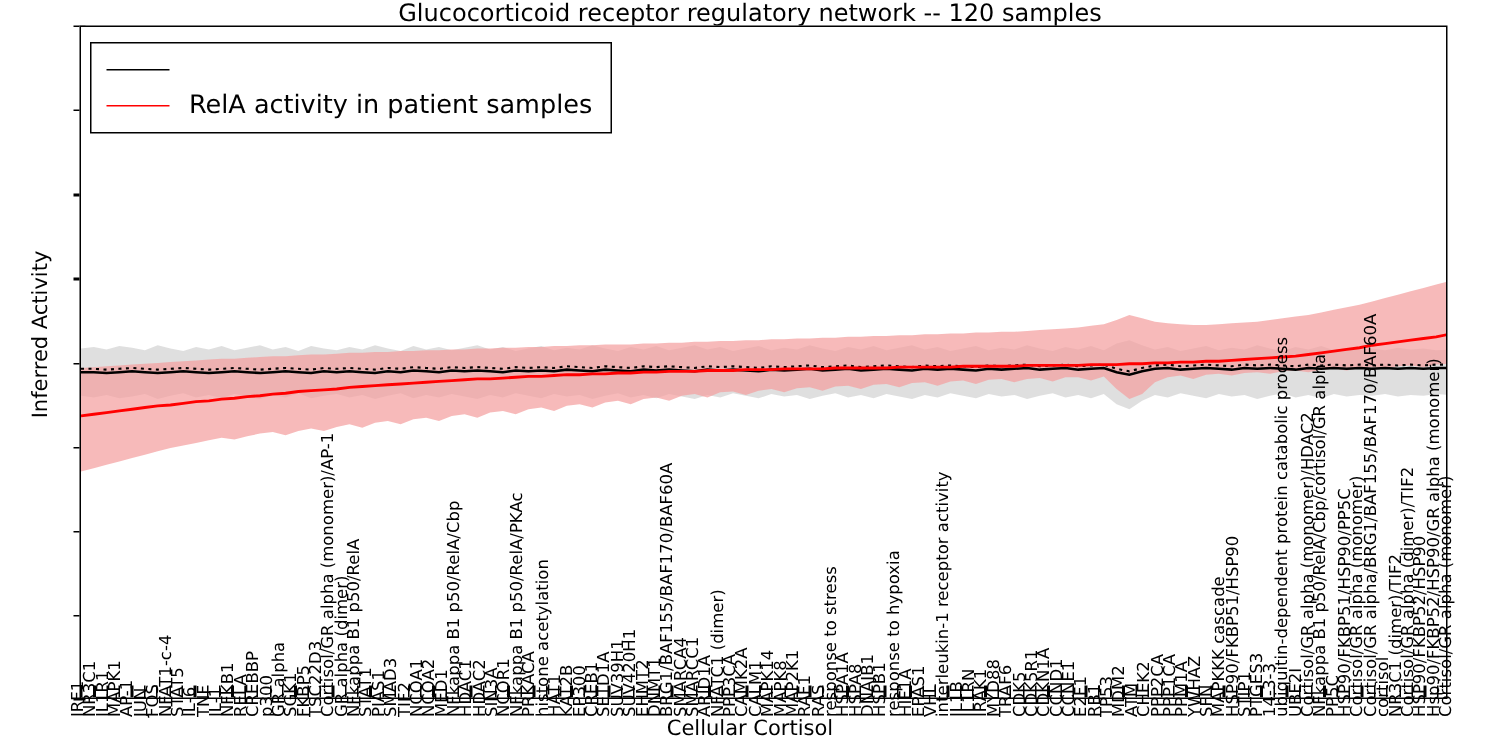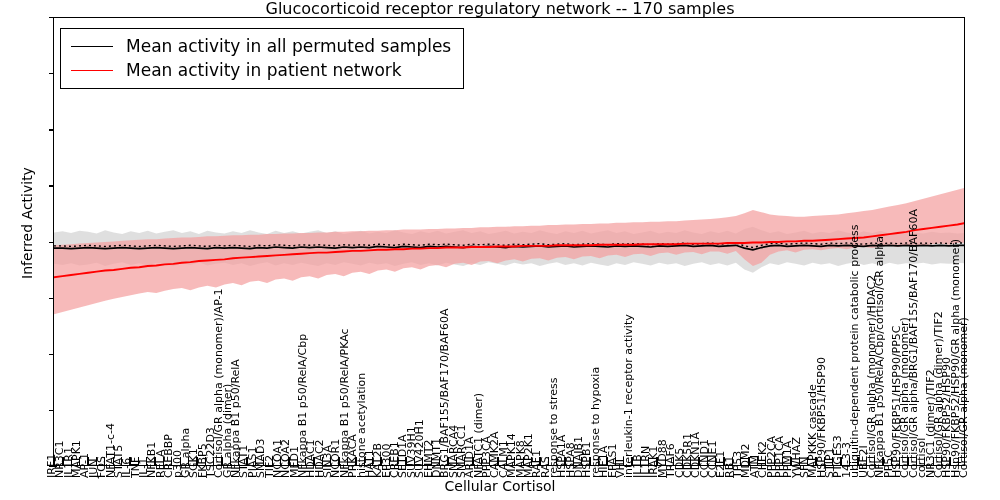--- a/index.html
+++ b/index.html
@@ -34,21 +34,21 @@
   .legrow{display:flex;align-items:center;height:24px;}
   .legline{width:42px;height:0;border-top:1.6px solid #000;margin-right:13px;}
   .legline.red{border-top-color:#ff0000;}
   .legtxt{font-size:17px;line-height:18px;white-space:nowrap;}
 </style>
 </head>
 <body>
 
 <div id="stage">
 
-  <div class="title">Glucocorticoid receptor regulatory network -- 170 samples</div>
+  <div class="title">Glucocorticoid receptor regulatory network -- 120 samples</div>
 
   <div class="ylabel">Inferred Activity</div>
   <div class="xlabel">Cellular Cortisol</div>
 
   <div id="yticks">
       <div class="ytickmark" style="left: 49px; top: 466px; position: absolute;"></div>
       <div class="ytickmark" style="left: 49px; top: 409.875px; position: absolute;"></div>
       <div class="ytickmark" style="left: 49px; top: 353.75px; position: absolute;"></div>
       <div class="ytickmark" style="left: 49px; top: 297.625px; position: absolute;"></div>
       <div class="ytickmark" style="left: 49px; top: 241.5px; position: absolute;"></div>
@@ -288,21 +288,20 @@
       <div class="xlab" style="left: 882.532px;">NR3C1 (dimer)/TIF2</div>
       <div class="xlab" style="left: 890.899px;">Cortisol/GR alpha (dimer)/TIF2</div>
       <div class="xlab" style="left: 899.266px;">HSP90/FKBP52/HSP90</div>
       <div class="xlab" style="left: 907.633px;">Hsp90/FKBP52/HSP90/GR alpha (monomer)</div>
       <div class="xlab" style="left: 916px;">Cortisol/GR alpha (monomer)</div>
     </div>
 
   <div class="legend">
     <div class="legrow">
       <span class="legline"></span>
-      <span class="legtxt">Mean activity in all permuted samples</span>
     </div>
     <div class="legrow">
       <span class="legline red"></span>
-      <span class="legtxt">Mean activity in patient network</span>
+      <span class="legtxt">RelA activity in patient samples</span>
     </div>
   </div>
 
 </div>
 
 </body></html>

